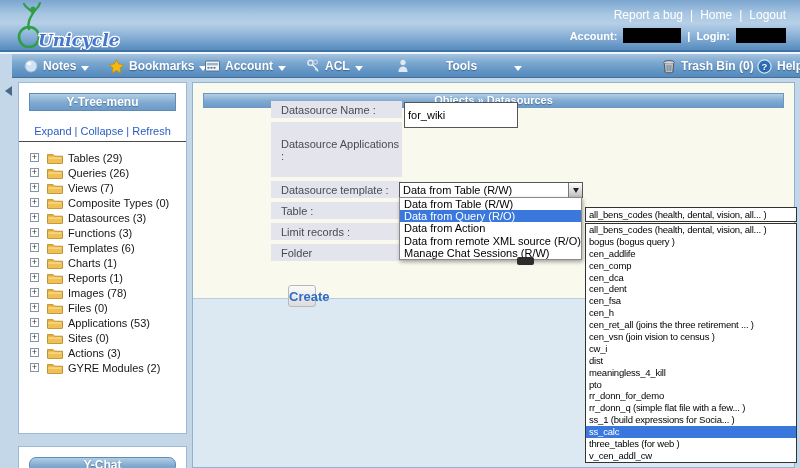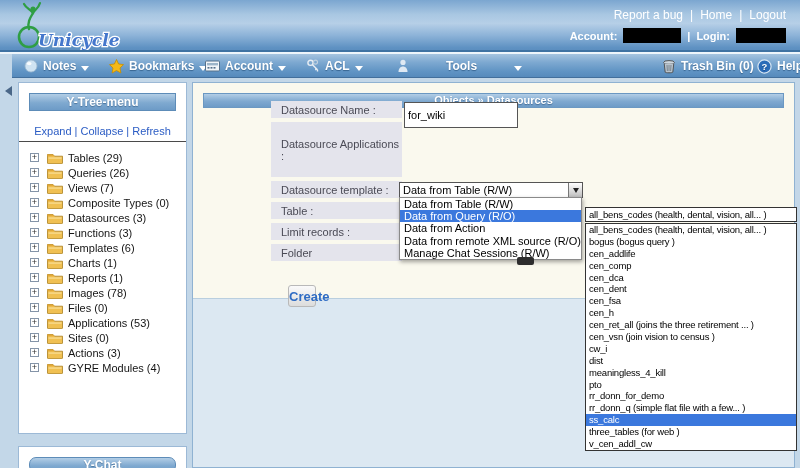--- a/index.html
+++ b/index.html
@@ -391,21 +391,21 @@
         <span class="lbl">Actions (3)</span>
       </div>
 
       <div class="tree-item">
         <span class="plus-box">+</span>
         <svg class="folder-svg" width="16" height="12" viewBox="0 0 16 12">
           <path d="M0.5,2.5 L6,2.5 L7.5,4.2 L15.5,4.2 L15.5,11 A0.8,0.8 0 0 1 14.7,11.7 L1.3,11.7 A0.8,0.8 0 0 1 0.5,11 Z" fill="#f0c052" stroke="#a97f1f" stroke-width="0.8"></path>
           <path d="M0.5,2.5 L6,2.5 L7.5,4.2 L0.5,4.2 Z" fill="#e2a93a"></path>
           <path d="M1.5,5.2 L14.5,5.2 L14.5,7 L1.5,7 Z" fill="#f8d98c" opacity="0.8"></path>
         </svg>
-        <span class="lbl">GYRE Modules (4)</span>
+        <span class="lbl">GYRE Modules (2)</span>
       </div>
     </div>
 </div>
 
 <div class="chat-panel">
   <div class="panel-title-bar">Y-Chat</div>
 </div>
 
 <div class="main">
   <div class="panel-title-bar">Objects » Datasources</div>
@@ -474,19 +474,20 @@
     <div class="tbl-opt">dist</div>
 
     <div class="tbl-opt">meaningless_4_kill</div>
 
     <div class="tbl-opt">pto</div>
 
     <div class="tbl-opt">rr_donn_for_demo</div>
 
     <div class="tbl-opt">rr_donn_q (simple flat file with a few... )</div>
 
+    <div class="tbl-opt">ss_1 (build expressions for Socia... )</div>
 
     <div class="tbl-opt selected">ss_calc</div>
 
     <div class="tbl-opt">three_tables (for web )</div>
 
     <div class="tbl-opt">v_cen_addl_cw</div>
   </div>
 
 </body></html>

